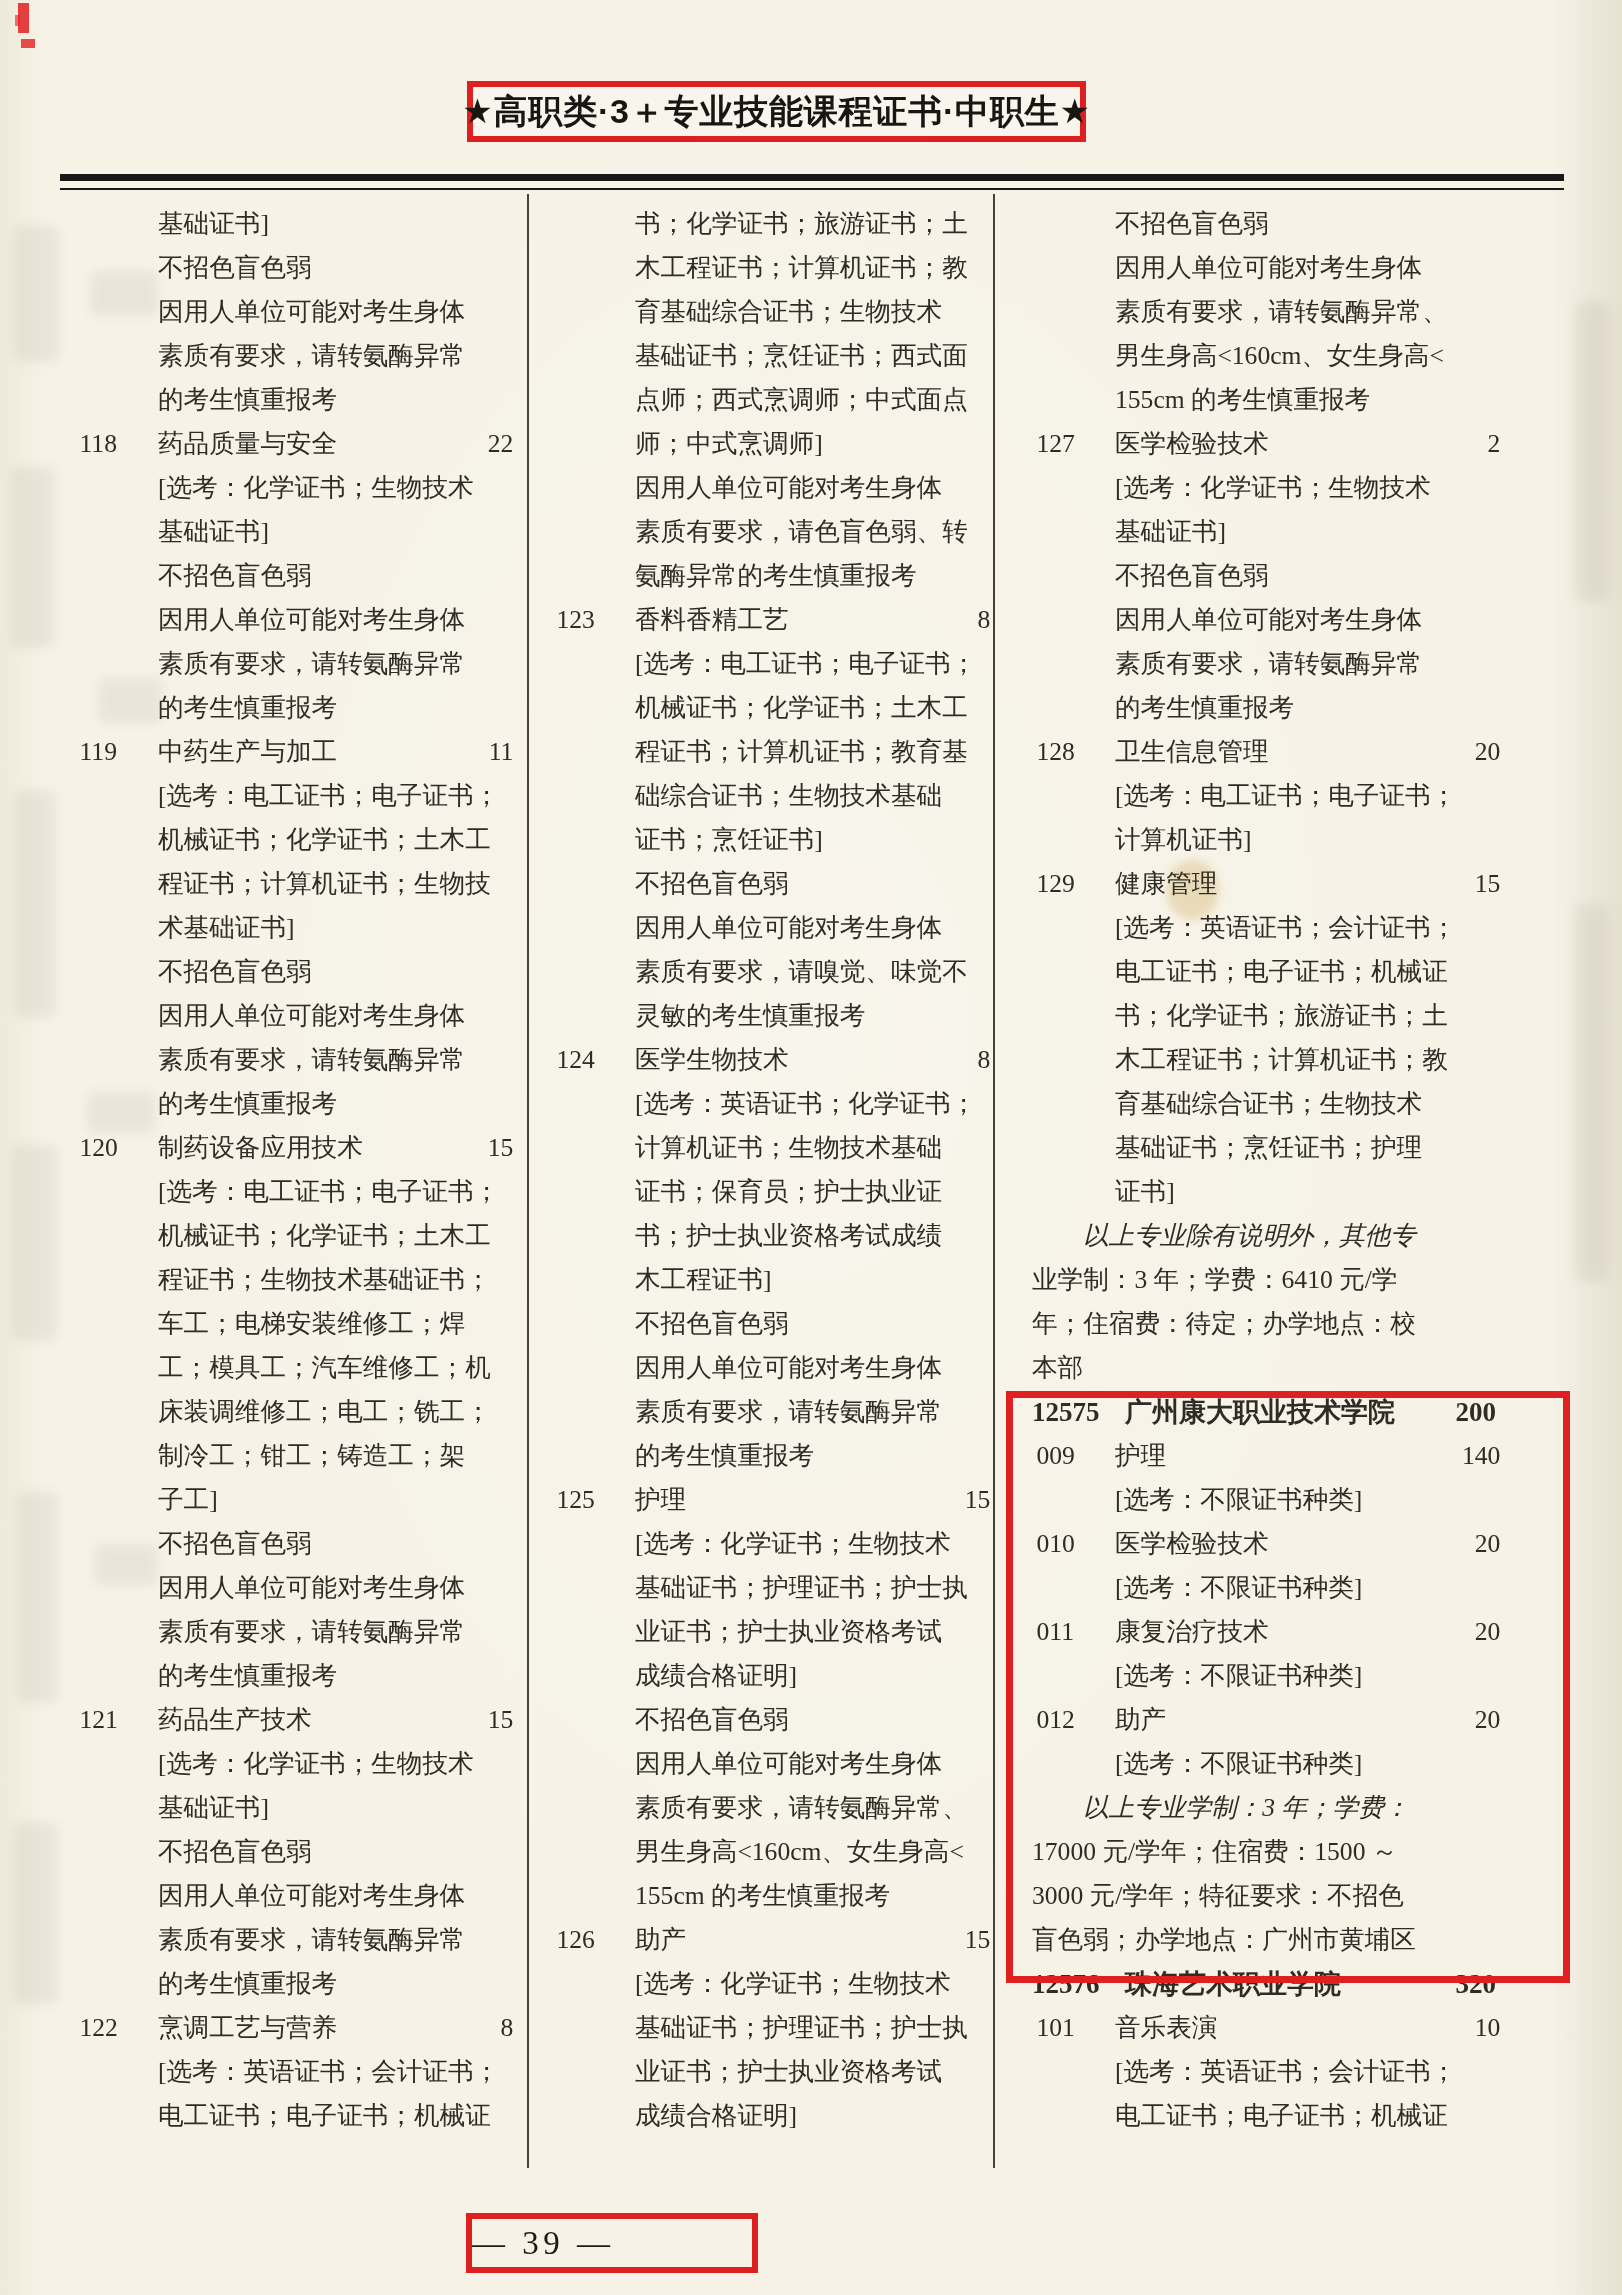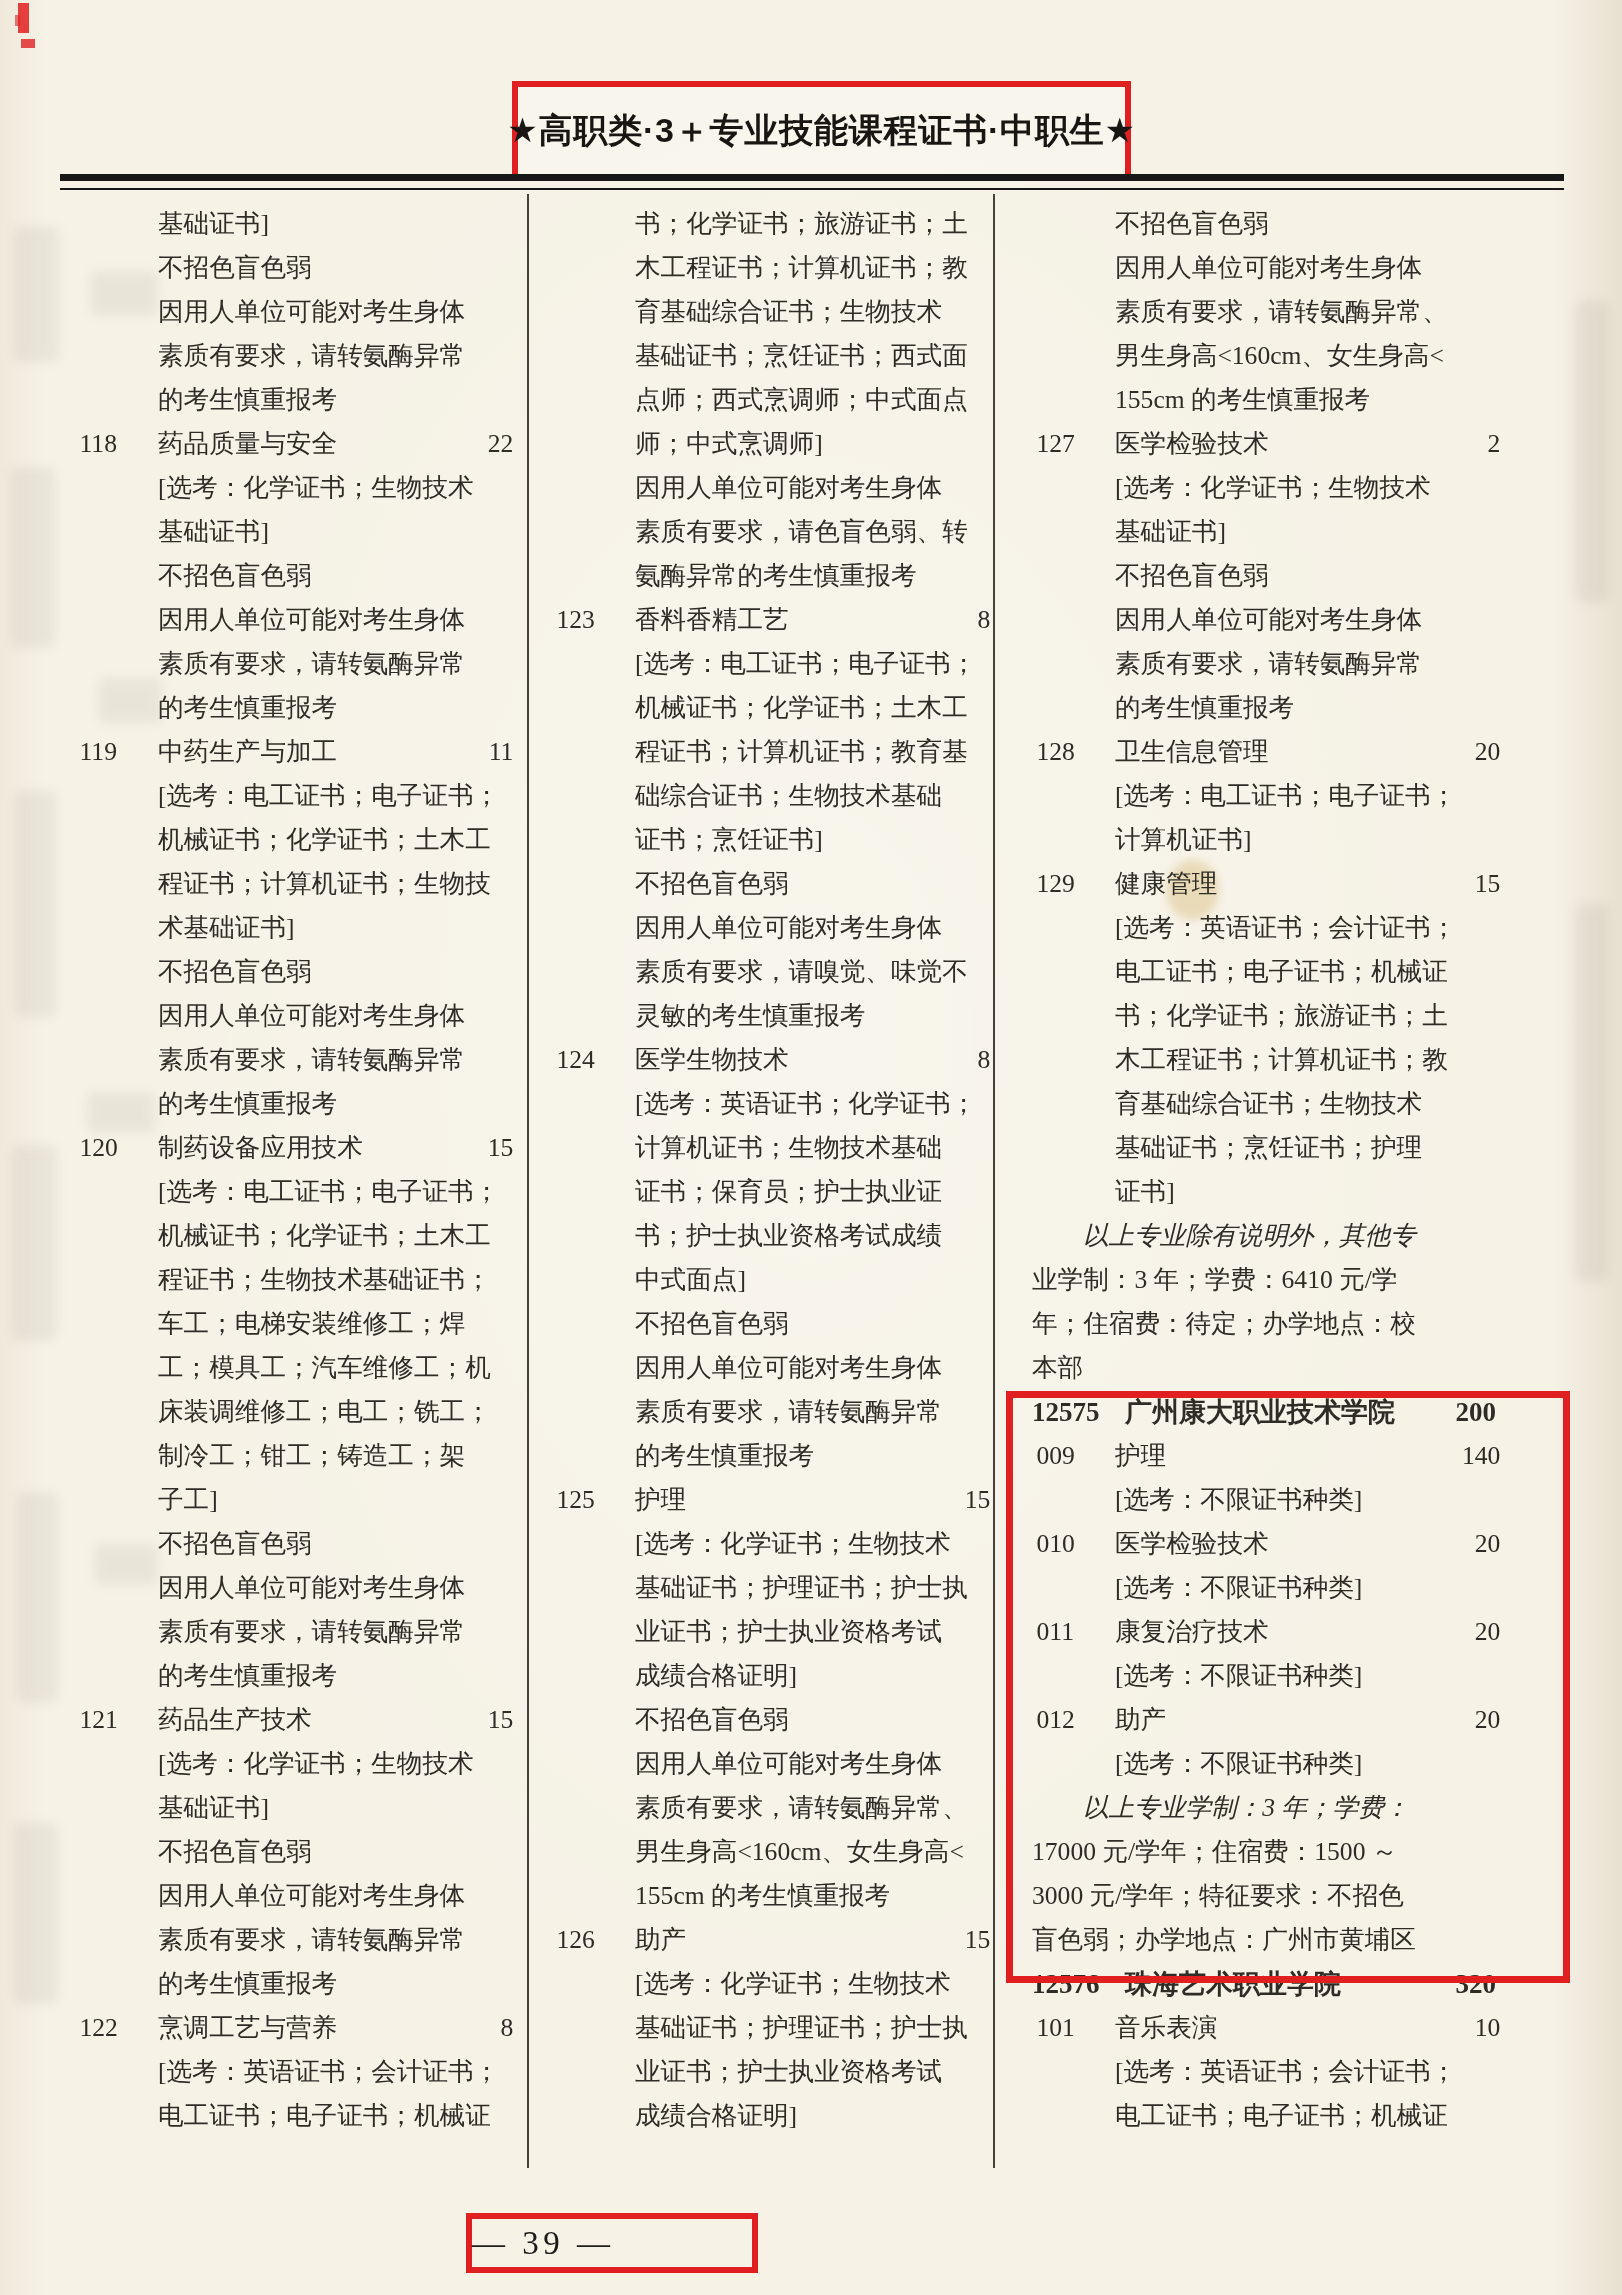--- a/index.html
+++ b/index.html
@@ -15,26 +15,25 @@
     background:
       radial-gradient(ellipse at 50% 45%, rgba(255,255,255,0.25), rgba(0,0,0,0) 60%),
       linear-gradient(to right, #efe9da 0px, var(--paper) 45px, var(--paper) 1552px, #e6e0d0 1623px),
       var(--paper);
     overflow:hidden;
     font-family:"Liberation Serif","DejaVu Serif",serif;
     color:var(--ink);
   }
   
   .header-box{
-    position:absolute;left:467px;top:81px;width:619px;height:100px;
+    position:absolute;left:467px;top:81px;width:619px;height:61px;
     border:6.8px solid var(--red);
     box-sizing:border-box;
     display:flex;align-items:center;justify-content:center;
     background:rgba(255,255,255,0.25);
-    margin-left:45px;
   }
   .header-title{
     font-family:"Liberation Sans","DejaVu Sans",sans-serif;
     font-weight:bold;font-size:34px;letter-spacing:0.8px;color:#171613;
     white-space:nowrap;
   }
   .rule-thick{position:absolute;left:60px;top:174px;width:1504px;height:6.8px;background:#181818;}
   .rule-thin {position:absolute;left:60px;top:188px;width:1504px;height:2.3px;background:#181818;}
   
   .vdiv{position:absolute;top:194px;width:2.3px;height:1974px;background:#46423a;}
@@ -202,21 +201,21 @@
       <div class="line cert">灵敏的考生慎重报考</div>
       <div class="line program">
         <span class="code">124</span>
         <span class="title">医学生物技术</span>
         <span class="count">8</span>
       </div>
       <div class="line cert">[选考：英语证书；化学证书；</div>
       <div class="line cert">计算机证书；生物技术基础</div>
       <div class="line cert">证书；保育员；护士执业证</div>
       <div class="line cert">书；护士执业资格考试成绩</div>
-      <div class="line cert">中式面点]</div>
+      <div class="line cert">木工程证书]</div>
       <div class="line cert">不招色盲色弱</div>
       <div class="line cert">因用人单位可能对考生身体</div>
       <div class="line cert">素质有要求，请转氨酶异常</div>
       <div class="line cert">的考生慎重报考</div>
       <div class="line program">
         <span class="code">125</span>
         <span class="title">护理</span>
         <span class="count">15</span>
       </div>
       <div class="line cert">[选考：化学证书；生物技术</div>

